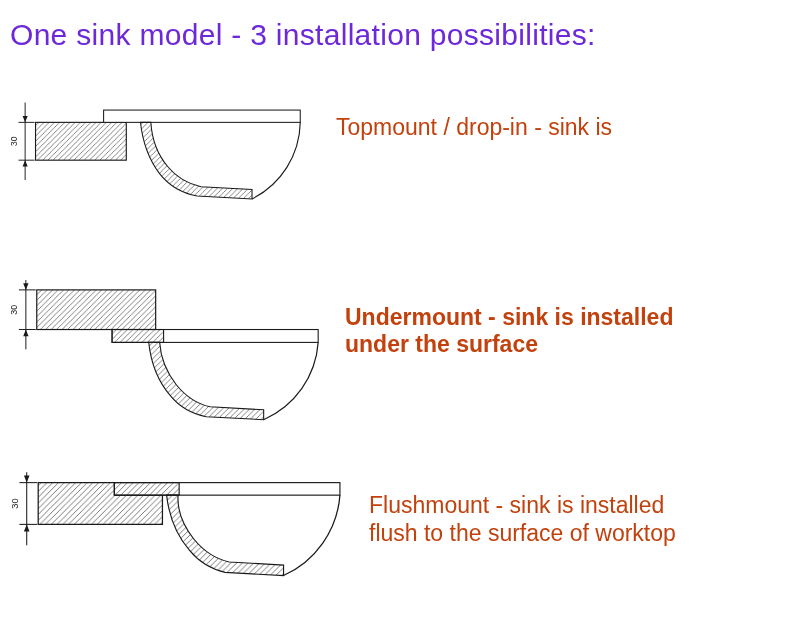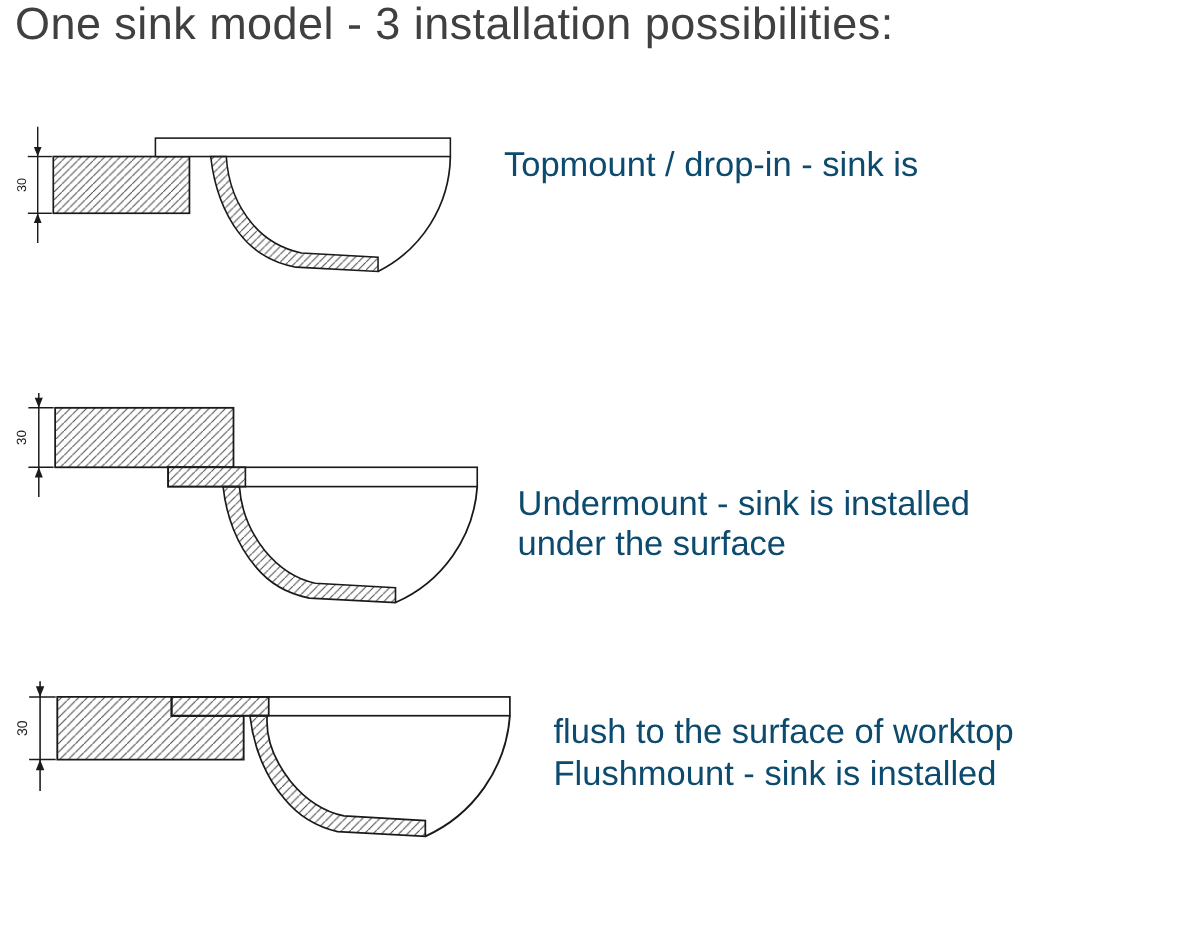--- a/index.html
+++ b/index.html
@@ -2,30 +2,30 @@
 <html><head>
 <meta charset="utf-8">
 <style>
   html,body { margin:0; padding:0; background:#fff; }
   .page {
     position:relative; width:800px; height:621px; background:#fff;
     font-family:"Liberation Sans","DejaVu Sans",sans-serif; color:#111;
     box-sizing:border-box; padding-left:10px; overflow:hidden;
   }
   .title {
-    margin:0; padding-top:0;
-    font-size:30px; font-weight:400; letter-spacing:0.3px; color:#404040;
+    margin:0; padding-top:18px;
+    font-size:30px; font-weight:400; letter-spacing:0.3px; color:#6d28d9;
   }
   .row { display:flex; align-items:flex-start; }
   .row1 { margin-top:42px; }
   .row2 { margin-top:56px; }
   .row3 { margin-top:40px; }
-  .desc { font-size:23px; line-height:1.2; color:#0c4a6e; }
+  .desc { font-size:23px; line-height:1.2; color:#c2410c; }
   .desc1 { margin:20px 0 0 14px; }
-  .desc2 { margin:62px 0 0 8px; }
+  .desc2 { margin:26px 0 0 8px;font-weight:bold; }
   .desc3 { margin:24px 0 0 4px; }
   svg { display:block; }
   svg text { font-family:"Liberation Sans","DejaVu Sans",sans-serif; }
 </style>
 </head>
 <body>
 
 <div class="page">
 
   <h1 class="title">One sink model - 3 installation possibilities:</h1>
@@ -103,18 +103,18 @@
       </g>
       <path d="M27,14 L100,14 L100,26 L146,26 L146,54 L27,54 Z" fill="url(#h3)" stroke="#1a1a1a" stroke-width="1.2"></path>
       <g stroke="#1a1a1a" stroke-width="1.1">
         <rect x="100" y="14" width="216" height="12" fill="#fff"></rect>
         <rect x="100" y="14" width="62" height="12" fill="url(#h3)"></rect>
         <path fill="url(#h3)" d="M150,26 C152,44 159,64 172,79 C181,90 193,97 206,100 L262,103 L262,93 L210,90 C196,87 185,79 176,68 C165,54 160,40 161,26 Z"></path>
         <path fill="none" stroke-width="1.2" d="M316,26 A92,92 0 0 1 262,103"></path>
       </g>
     </svg>
     <div class="desc desc3">
+      <div>Flushmount - sink is installed</div>
       <div>flush to the surface of worktop</div>
-      <div>Flushmount - sink is installed</div>
     </div>
   </div>
 
 </div>
 
 </body></html>

